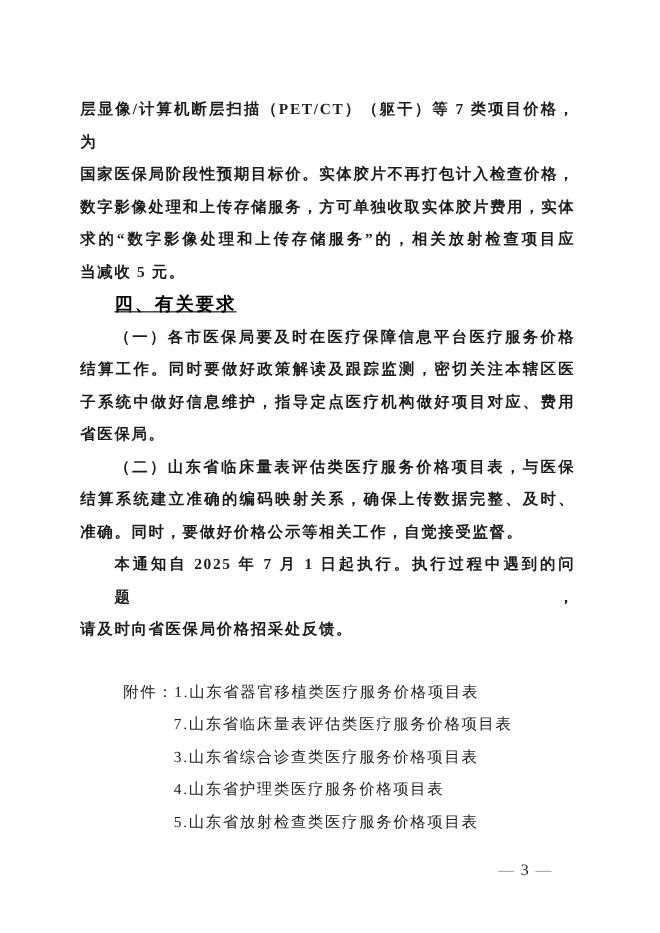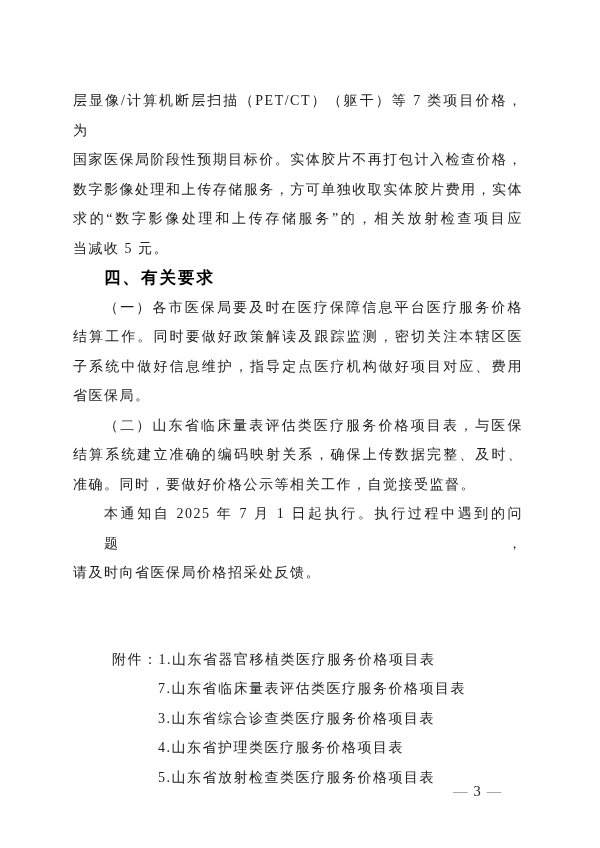--- a/index.html
+++ b/index.html
@@ -22,39 +22,41 @@
     top: 86px;
     width: 450px;
   }
   .line {
     margin: 0;
     font-size: 14px;
     line-height: 29.5px;
     letter-spacing: 1.5px;
     text-align: justify;
     color: #1c1c1c;
+    font-weight: bold;
   }
   .line.jf {
     text-align-last: justify;
   }
   .line.ind {
     padding-left: 31px;
   }
   .heading {
     margin: 0;
     font-family: "Liberation Sans", "DejaVu Sans", sans-serif;
     font-weight: 700;
     font-size: 16.5px;
     line-height: 29.5px;
     letter-spacing: 2px;
     padding-left: 31px;
     color: #000000;
+    text-decoration: underline;
   }
   .attachments {
-    margin-top: 57px;
+    margin-top: 28px;
   }
   .attach-first {
     display: flex;
     padding-left: 39px;
   }
   .attach-label {
     flex-shrink: 0;
   }
   .attach-first span,
   .attach-row {

